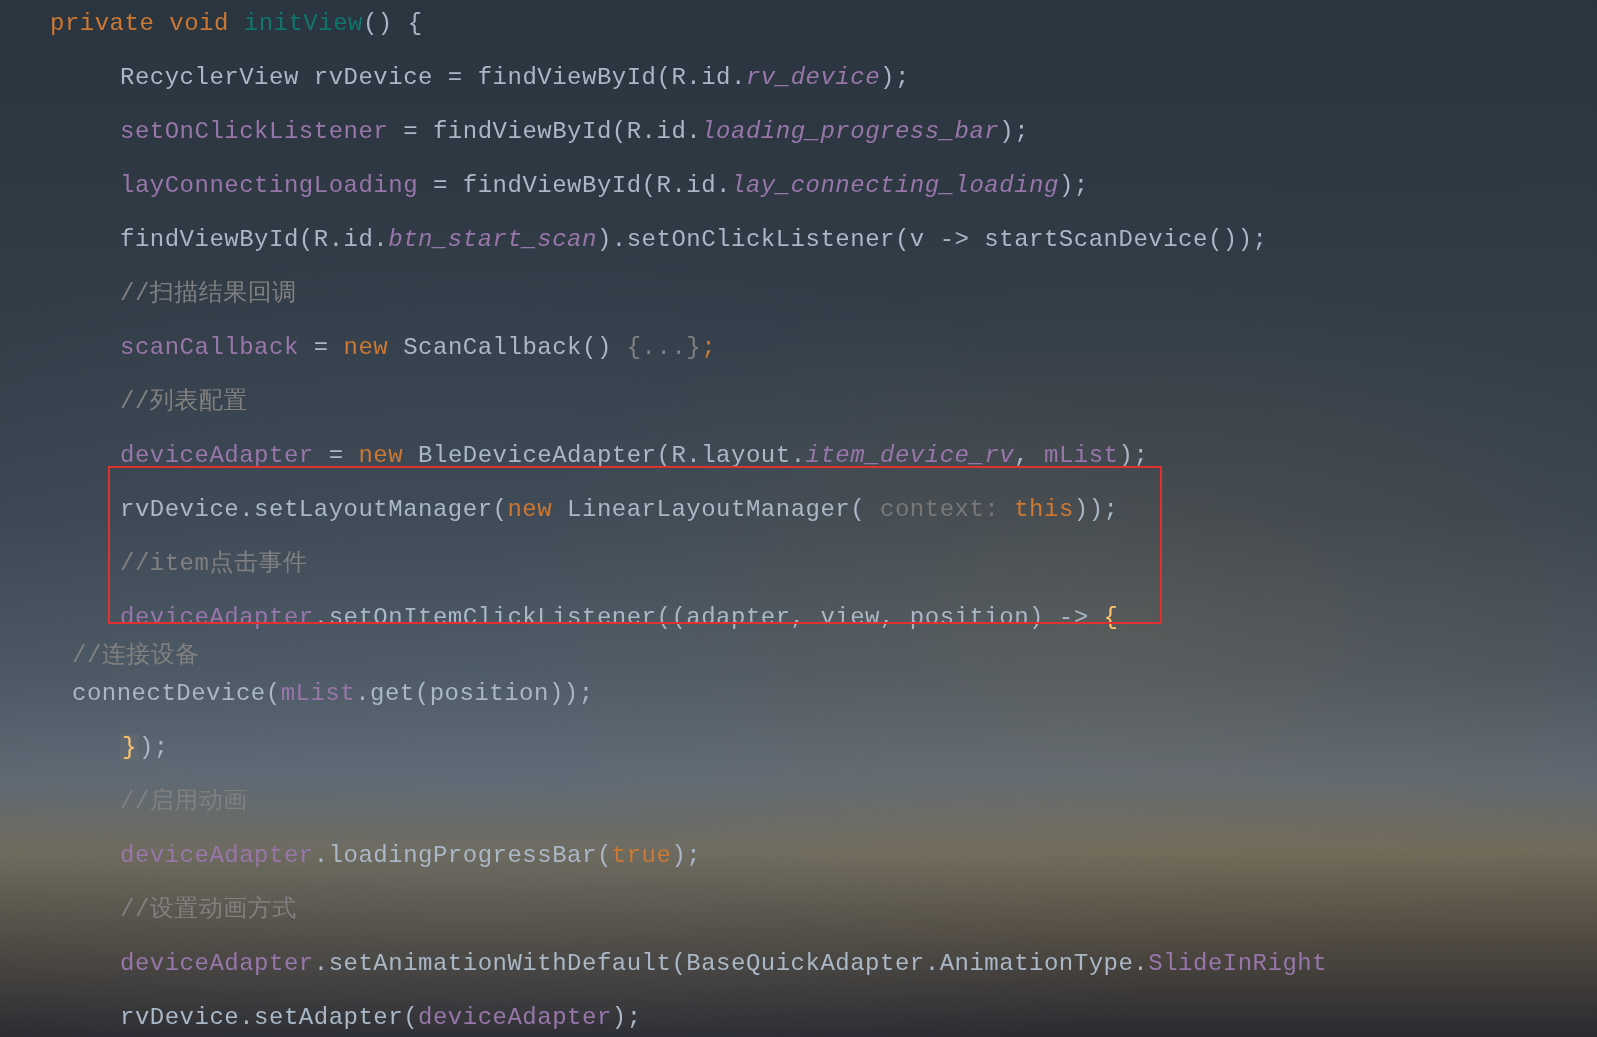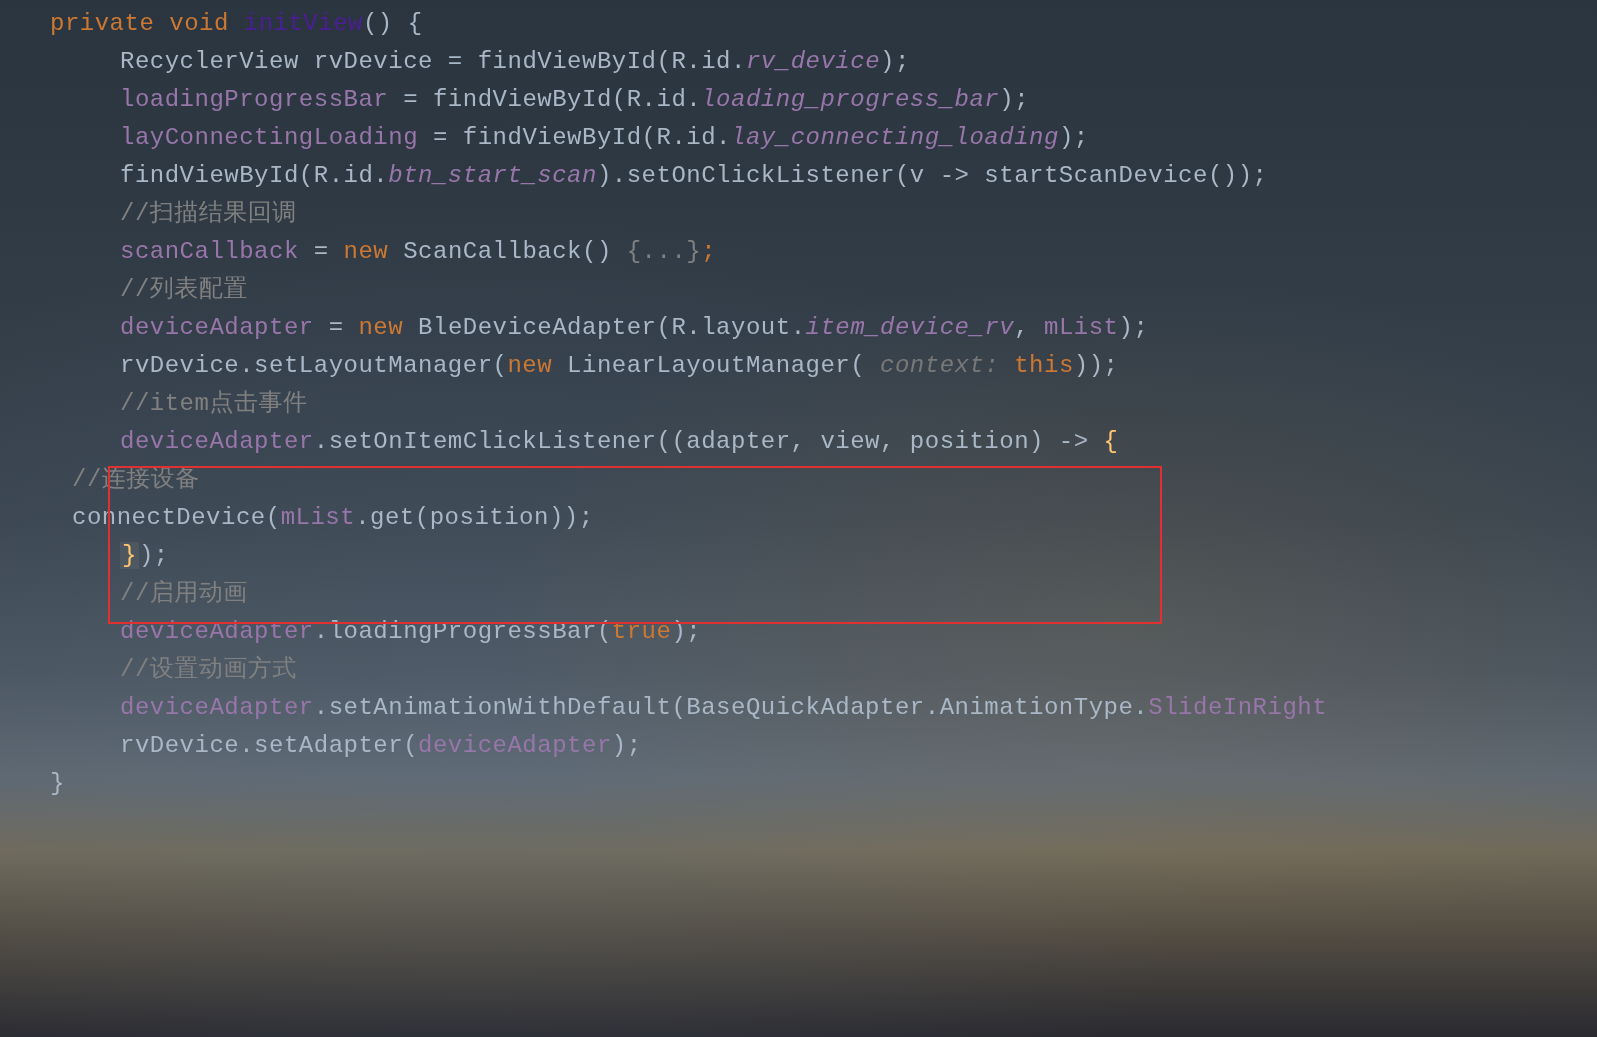--- a/index.html
+++ b/index.html
@@ -29,57 +29,57 @@
     position: relative;
     padding: 5px 0;
     line-height: 38px;
     letter-spacing: 0.5px;
   }
   .line {
     white-space: pre;
     padding-left: 50px;
     position: relative;
   }
-  .indent1 { padding-left: 120px; }
+  .indent1 { padding-left: 120px; margin-top: 16px; }
   .indent2 { padding-left: 72px; }
   .keyword { color: #cc7832; }
   .method { color: #b0b0a8; }
   .field { color: #9876aa; }
   .string-id { color: #9876aa; font-style: italic; }
   .comment { color: #808080; text-align: center; }
   .punct { color: #cc7832; }
   .const { color: #9876aa; }
   .brace-hl { color: #ffc66d; }
   .bool { color: #cc7832; }
-  .hint { color: #787878; font-style: italic; }
+  .hint { color: #787878; }
   .fold { color: #808080; }
   .red-box {
     position: absolute;
     border: 2px solid #e03030;
     left: 108px;
     top: 466px;
     width: 1054px;
     height: 158px;
     pointer-events: none;
   }
   .close-brace-bg {
     background: rgba(120,120,120,0.25);
     padding: 0 2px;
   }
 </style>
 </head>
 <body>
 
 <div class="code-area">
 
-<div class="line"><span class="keyword">private</span> <span class="keyword">void</span> <span class="method" style="color:#4c1d95">initView</span><span>() {</span></div>
+<div class="line"><span class="keyword">private</span> <span class="keyword">void</span> <span class="method" style="color:#0f766e">initView</span><span>() {</span></div>
 
 <div class="line indent1"><span>RecyclerView</span> <span>rvDevice = </span><span>findViewById</span><span>(R.id.</span><span class="string-id">rv_device</span><span>);</span></div>
 
-<div class="line indent1"><span class="field">loadingProgressBar</span><span> = </span><span>findViewById</span><span>(R.id.</span><span class="string-id">loading_progress_bar</span><span>);</span></div>
+<div class="line indent1"><span class="field">setOnClickListener</span><span> = </span><span>findViewById</span><span>(R.id.</span><span class="string-id">loading_progress_bar</span><span>);</span></div>
 
 <div class="line indent1"><span class="field">layConnectingLoading</span><span> = </span><span>findViewById</span><span>(R.id.</span><span class="string-id">lay_connecting_loading</span><span>);</span></div>
 
 <div class="line indent1"><span>findViewById</span><span>(R.id.</span><span class="string-id">btn_start_scan</span><span>).setOnClickListener(v -&gt; startScanDevice());</span></div>
 
 
 <div class="line indent1"><span class="comment">//扫描结果回调</span></div>
 
 <div class="line indent1"><span class="field">scanCallback</span><span> = </span><span class="keyword">new</span><span> ScanCallback() </span><span class="fold">{...}</span><span class="punct">;</span></div>
 

